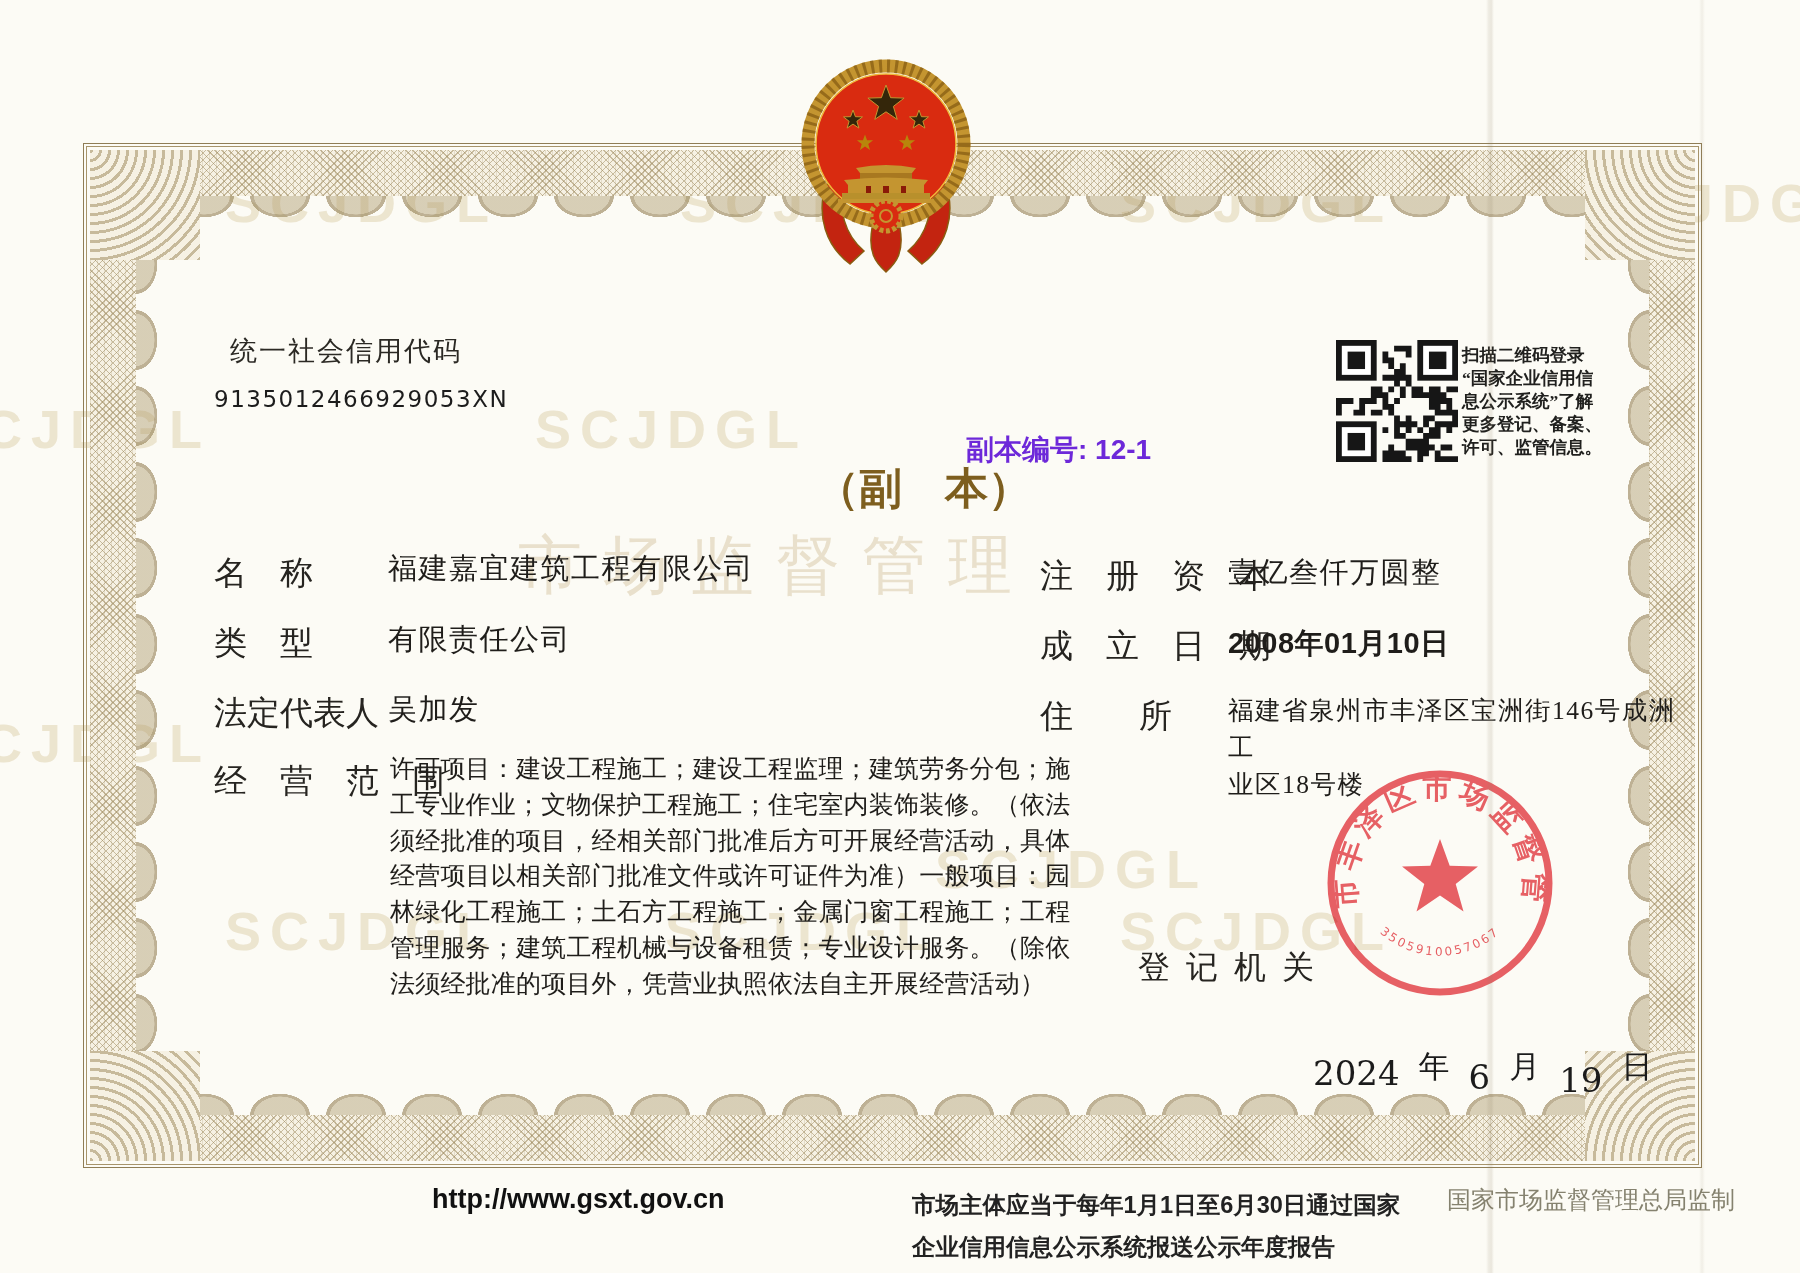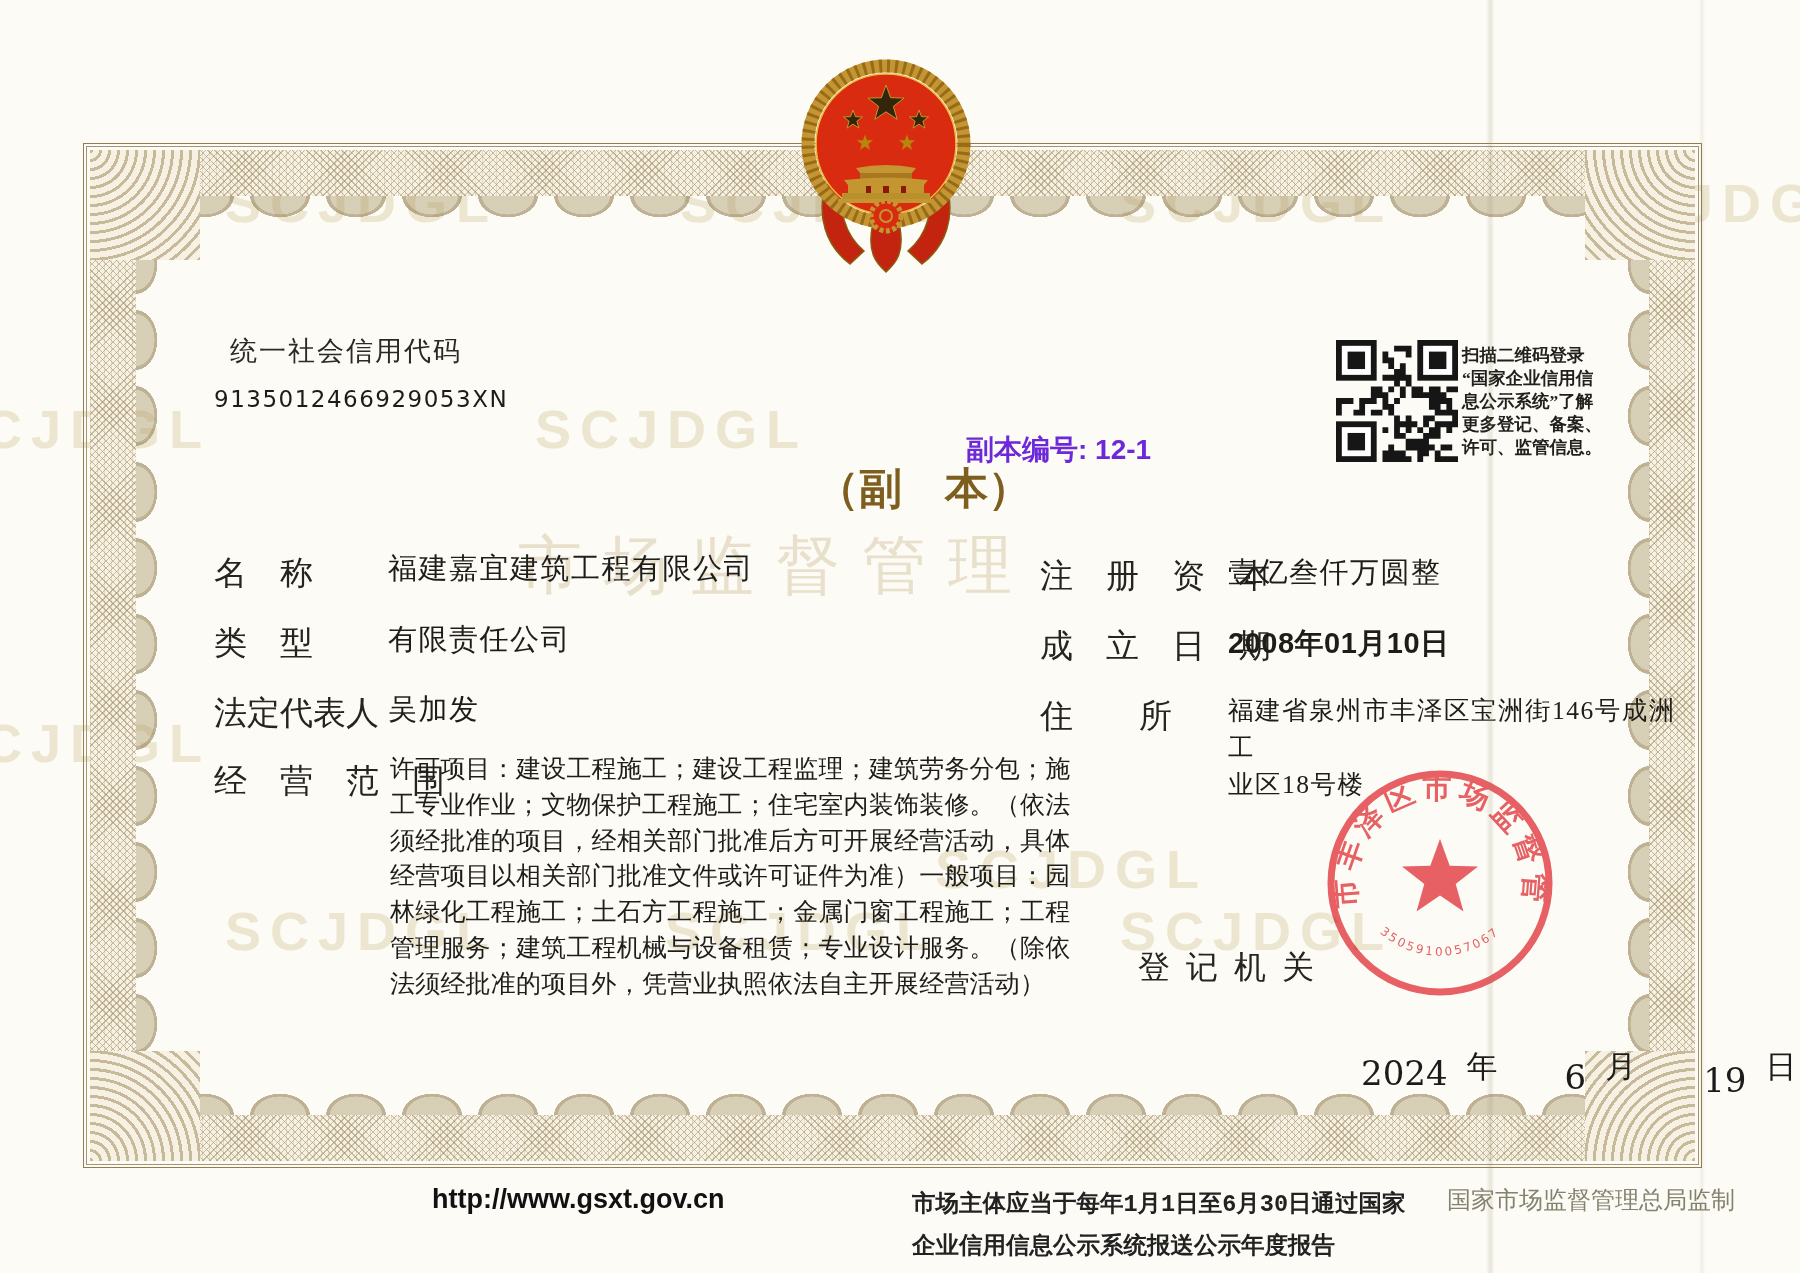--- a/index.html
+++ b/index.html
@@ -63,28 +63,28 @@
   .f-label{font-size:33px;color:#262420;}
   .f-value{font-size:29px;letter-spacing:1.5px;color:#1f1d1a;}
   .scope-text{left:390px;top:751px;width:700px;font-size:25px;line-height:35.8px;
               letter-spacing:.2px;color:#1f1d1a;}
   .addr{line-height:37px;font-size:25.5px;}
   .estab{font-family:"Liberation Sans",sans-serif;font-weight:600;font-size:29px;letter-spacing:.5px;}
 
   .reg-label{left:1138px;top:946px;font-size:32px;color:#262420;}
 
   .date-row{left:1313px;top:1046px;display:flex;align-items:flex-start;gap:19px;color:#1b1b1b;}
-  .date-num{font-size:34px;font-family:"DejaVu Serif","Liberation Serif",serif;margin-left:48px;}
+  .date-num{font-size:34px;font-family:"DejaVu Serif","Liberation Serif",serif;}
   .date-unit{font-size:31px;font-weight:500;font-family:"Liberation Sans",sans-serif;}
 
   .foot-label{left:74px;top:1186px;font-size:24px;color:#4a4840;}
   .foot-url{left:432px;top:1184px;font-size:27px;font-weight:700;color:#111;
             font-family:"Liberation Sans",sans-serif;}
   .foot-annual{left:912px;top:1184px;font-size:23.5px;font-weight:700;line-height:42px;color:#222;
-               font-family:Liberation Mono, monospace;}
+               font-family:Liberation Sans, sans-serif;}
   .foot-made{left:1447px;top:1184px;font-size:24px;color:#85826f;}
 
   .fold{position:absolute;top:0;bottom:0;pointer-events:none;}
   .fold1{left:1486px;width:8px;background:linear-gradient(90deg,transparent,rgba(140,125,95,.12),rgba(140,125,95,.16),transparent);}
   .fold2{left:1699px;width:6px;background:linear-gradient(90deg,transparent,rgba(140,125,95,.10),transparent);}
 </style>
 </head>
 <body>
 
 <div class="page">

